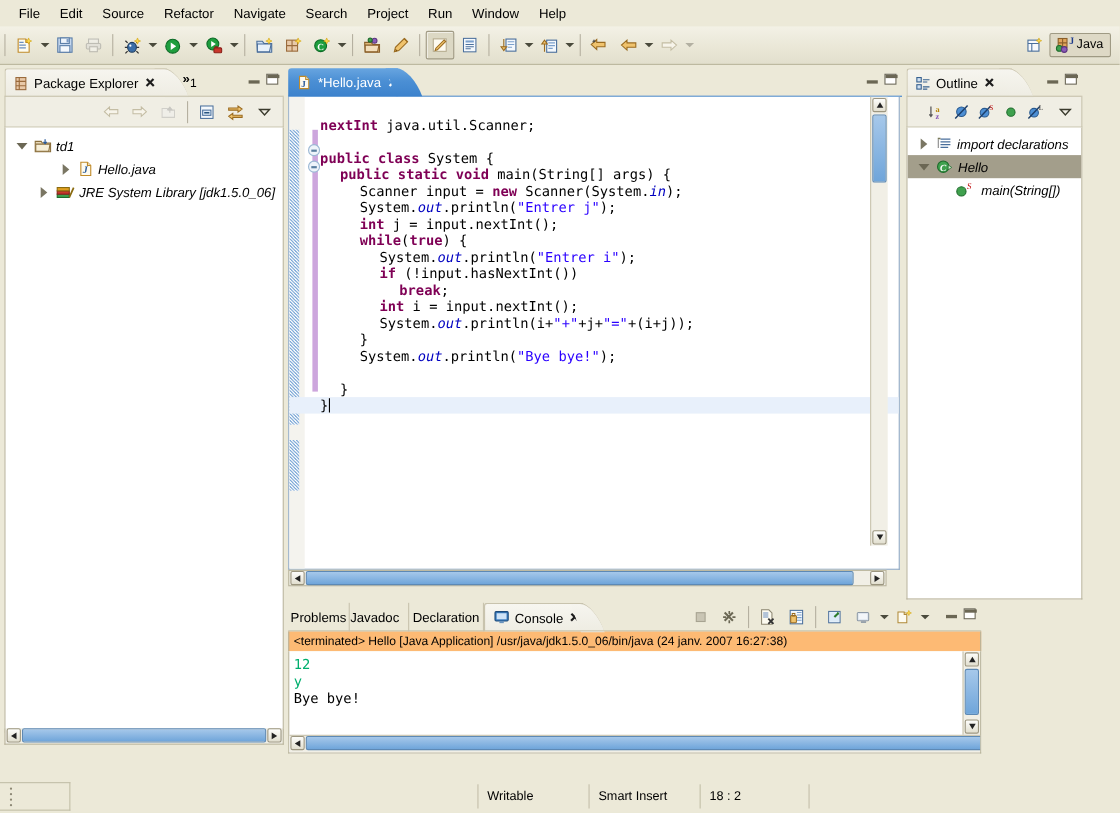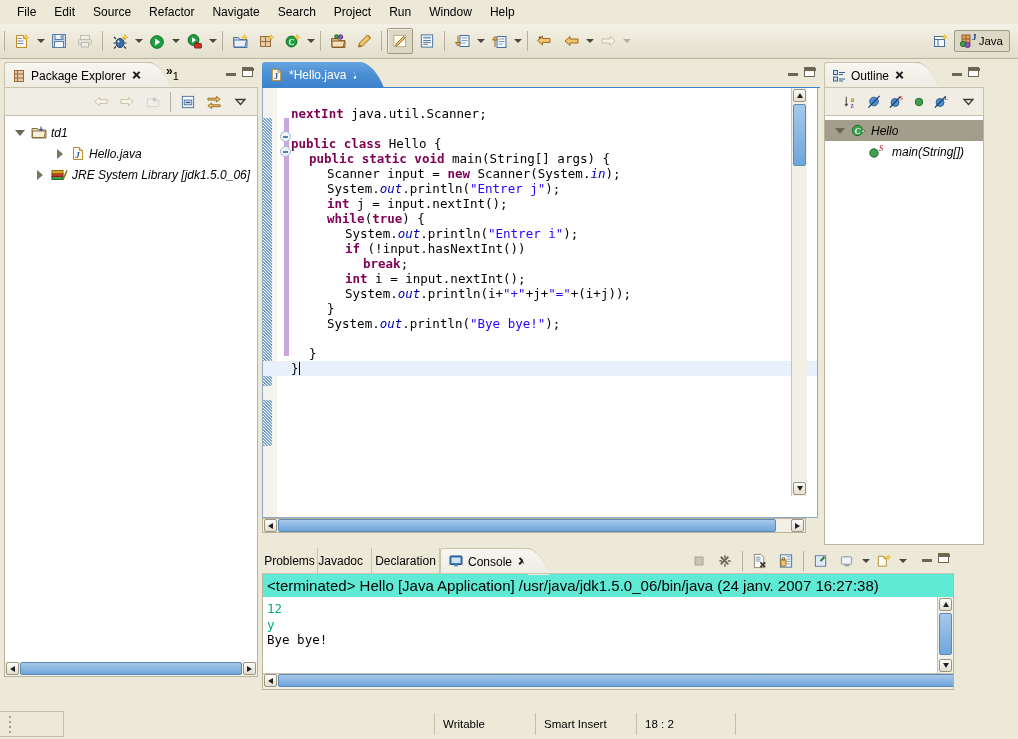--- a/index.html
+++ b/index.html
@@ -108,21 +108,21 @@
   .tri-d{width:0;height:0;border-left:3.5px solid transparent;border-right:3.5px solid transparent;border-top:5px solid #222;}
   .tri-l{width:0;height:0;border-top:3.5px solid transparent;border-bottom:3.5px solid transparent;border-right:5px solid #222;}
   .tri-r{width:0;height:0;border-top:3.5px solid transparent;border-bottom:3.5px solid transparent;border-left:5px solid #222;}
 
   
   .btab{position:absolute;top:0;height:26px;display:flex;align-items:center;gap:5px;padding:0 8px;
      font-size:12px;box-sizing:border-box;border-right:1px solid #c8c3ad;}
   .btab.active{background:linear-gradient(180deg,#f7f6f0 0%,#efede3 100%);
      border-top:1px solid #c8c3ad;border-left:1px solid #c8c3ad;border-right:none;border-top-left-radius:3px;}
 
-  .console-head{font-size:15px;padding:3px 4px;background:#5eead4;color:#000;white-space:nowrap;}
+  .console-head{font-size:11px;padding:3px 4px;background:#fdba74;color:#000;white-space:nowrap;}
   .console-body{font-family:"DejaVu Sans Mono","Liberation Mono",monospace;font-size:12.5px;line-height:15.5px;
      white-space:pre;padding:4px 4px;}
   .cin{color:#00af6e;}
 
   
   .statusbar{position:absolute;left:0;bottom:0;width:1018px;height:30px;background:#ece9d8;
      display:flex;align-items:center;font-size:11.5px;}
   .st-cell{height:26px;display:flex;align-items:center;padding:0 8px;box-sizing:border-box;}
   .st-sep{width:1px;height:22px;background:#c3bfa9;}
   .grip{width:8px;height:20px;display:flex;flex-direction:column;justify-content:center;gap:3px;align-items:center;}
@@ -486,21 +486,21 @@
 
     <div class="codewrap" style="left:0;top:26px;width:556px;height:430px;border:1px solid #8fa8c4;border-top:none;box-sizing:border-box;">
       <div class="foldcol"></div>
       <div class="hatch" style="top:30px;height:268px;"></div>
       <div class="hatch" style="top:312px;height:46px;"></div>
       <div class="changebar" style="left:21px;top:30px;height:238px;"></div>
       <div class="foldknob" style="left:17px;top:43px;"></div>
       <div class="foldknob" style="left:17px;top:58px;"></div>
       <div id="codelines">
           <div class="code" style="top: 18px; left: 28px;"><span class="kw">nextInt</span><span> java.util.Scanner;</span></div>
-          <div class="code" style="top: 48px; left: 28px;"><span class="kw">public class</span><span> Hello {</span></div>
+          <div class="code" style="top: 48px; left: 28px;"><span class="kw">public class</span><span> System {</span></div>
           <div class="code" style="top: 63px; left: 46px;"><span class="kw">public static void</span><span> main(String[] args) {</span></div>
           <div class="code" style="top: 78px; left: 64px;"><span>Scanner input = </span><span class="kw">new</span><span> Scanner(System.</span><span class="fld">in</span><span>);</span></div>
           <div class="code" style="top: 93px; left: 64px;"><span>System.</span><span class="fld">out</span><span>.println(</span><span class="str">"Entrer j"</span><span>);</span></div>
           <div class="code" style="top: 108px; left: 64px;"><span class="kw">int</span><span> j = input.nextInt();</span></div>
           <div class="code" style="top: 123px; left: 64px;"><span class="kw">while</span><span>(</span><span class="kw">true</span><span>) {</span></div>
           <div class="code" style="top: 138px; left: 82px;"><span>System.</span><span class="fld">out</span><span>.println(</span><span class="str">"Entrer i"</span><span>);</span></div>
           <div class="code" style="top: 153px; left: 82px;"><span class="kw">if</span><span> (!input.hasNextInt())</span></div>
           <div class="code" style="top: 168px; left: 100px;"><span class="kw">break</span><span>;</span></div>
           <div class="code" style="top: 183px; left: 82px;"><span class="kw">int</span><span> i = input.nextInt();</span></div>
           <div class="code" style="top: 198px; left: 82px;"><span>System.</span><span class="fld">out</span><span>.println(i+</span><span class="str">"+"</span><span>+j+</span><span class="str">"="</span><span>+(i+j));</span></div>
@@ -589,20 +589,33 @@
       </div>
       <div class="tbtn" style="margin-left:6px">
         <svg width="15" height="15" viewBox="0 0 15 15">
             <path d="M3 5.5h9L7.5 10.5z" fill="none" stroke="#3a3a2c" stroke-width="1.3"></path>
           </svg>
       </div>
     </div>
 
     <div class="vbody" style="height:428px;">
       <div class="tree" style="padding-top:4px">
+        <div class="trow" style="padding-left:8px">
+          <span class="twisty">
+              <i class="tw-r"></i>
+            </span>
+          <span>
+            <svg width="15" height="14" viewBox="0 0 15 14">
+              <path d="M4 2.5h9M4 5h9M4 7.5h9M4 10h7" stroke="#4a6f9c" stroke-width="1.1"></path>
+              <path d="M2 2.5v8" stroke="#888"></path>
+              <path d="M1.5 2h2.5" stroke="#7a7a5a" stroke-width="1.4"></path>
+            </svg>
+          </span>
+          <span>import declarations</span>
+        </div>
         <div class="trow sel" style="padding-left:8px">
           <span class="twisty">
               <i class="tw-down"></i>
             </span>
           <span>
             <svg width="16" height="15" viewBox="0 0 16 15">
               <circle cx="6.5" cy="7.5" r="5.2" fill="#3fa14e" stroke="#1f6b2c"></circle>
               <text x="6.5" y="11" font-size="8.5" font-family="serif" fill="#fff" text-anchor="middle" font-weight="bold">C</text>
               <path d="M11 6l3.2 2.2L11 10.4z" fill="#d8f0d8" stroke="#1f6b2c" stroke-width=".7"></path>
             </svg>
@@ -615,21 +628,21 @@
               <circle cx="5" cy="9" r="4.2" fill="#3fa14e" stroke="#1f6b2c"></circle>
               <text x="10" y="7" font-size="8" fill="#b00" font-family="serif">S</text>
             </svg>
           </span>
           <span>main(String[])</span>
         </div>
       </div>
     </div>
   </div>
 
-  <div class="panel" style="left:262px;top:548px;width:692px;height:136px;">
+  <div class="panel" style="left:262px;top:548px;width:630px;height:136px;">
     <div class="vtabrow">
       <div class="btab" style="left:0;width:56px;justify-content:center">
         <span>Problems</span>
       </div>
       <div class="btab" style="left:56px;width:54px;justify-content:flex-end">
         <span>Javadoc</span>
       </div>
       <div class="btab" style="left:110px;width:68px;justify-content:center">
         <span>Declaration</span>
       </div>

